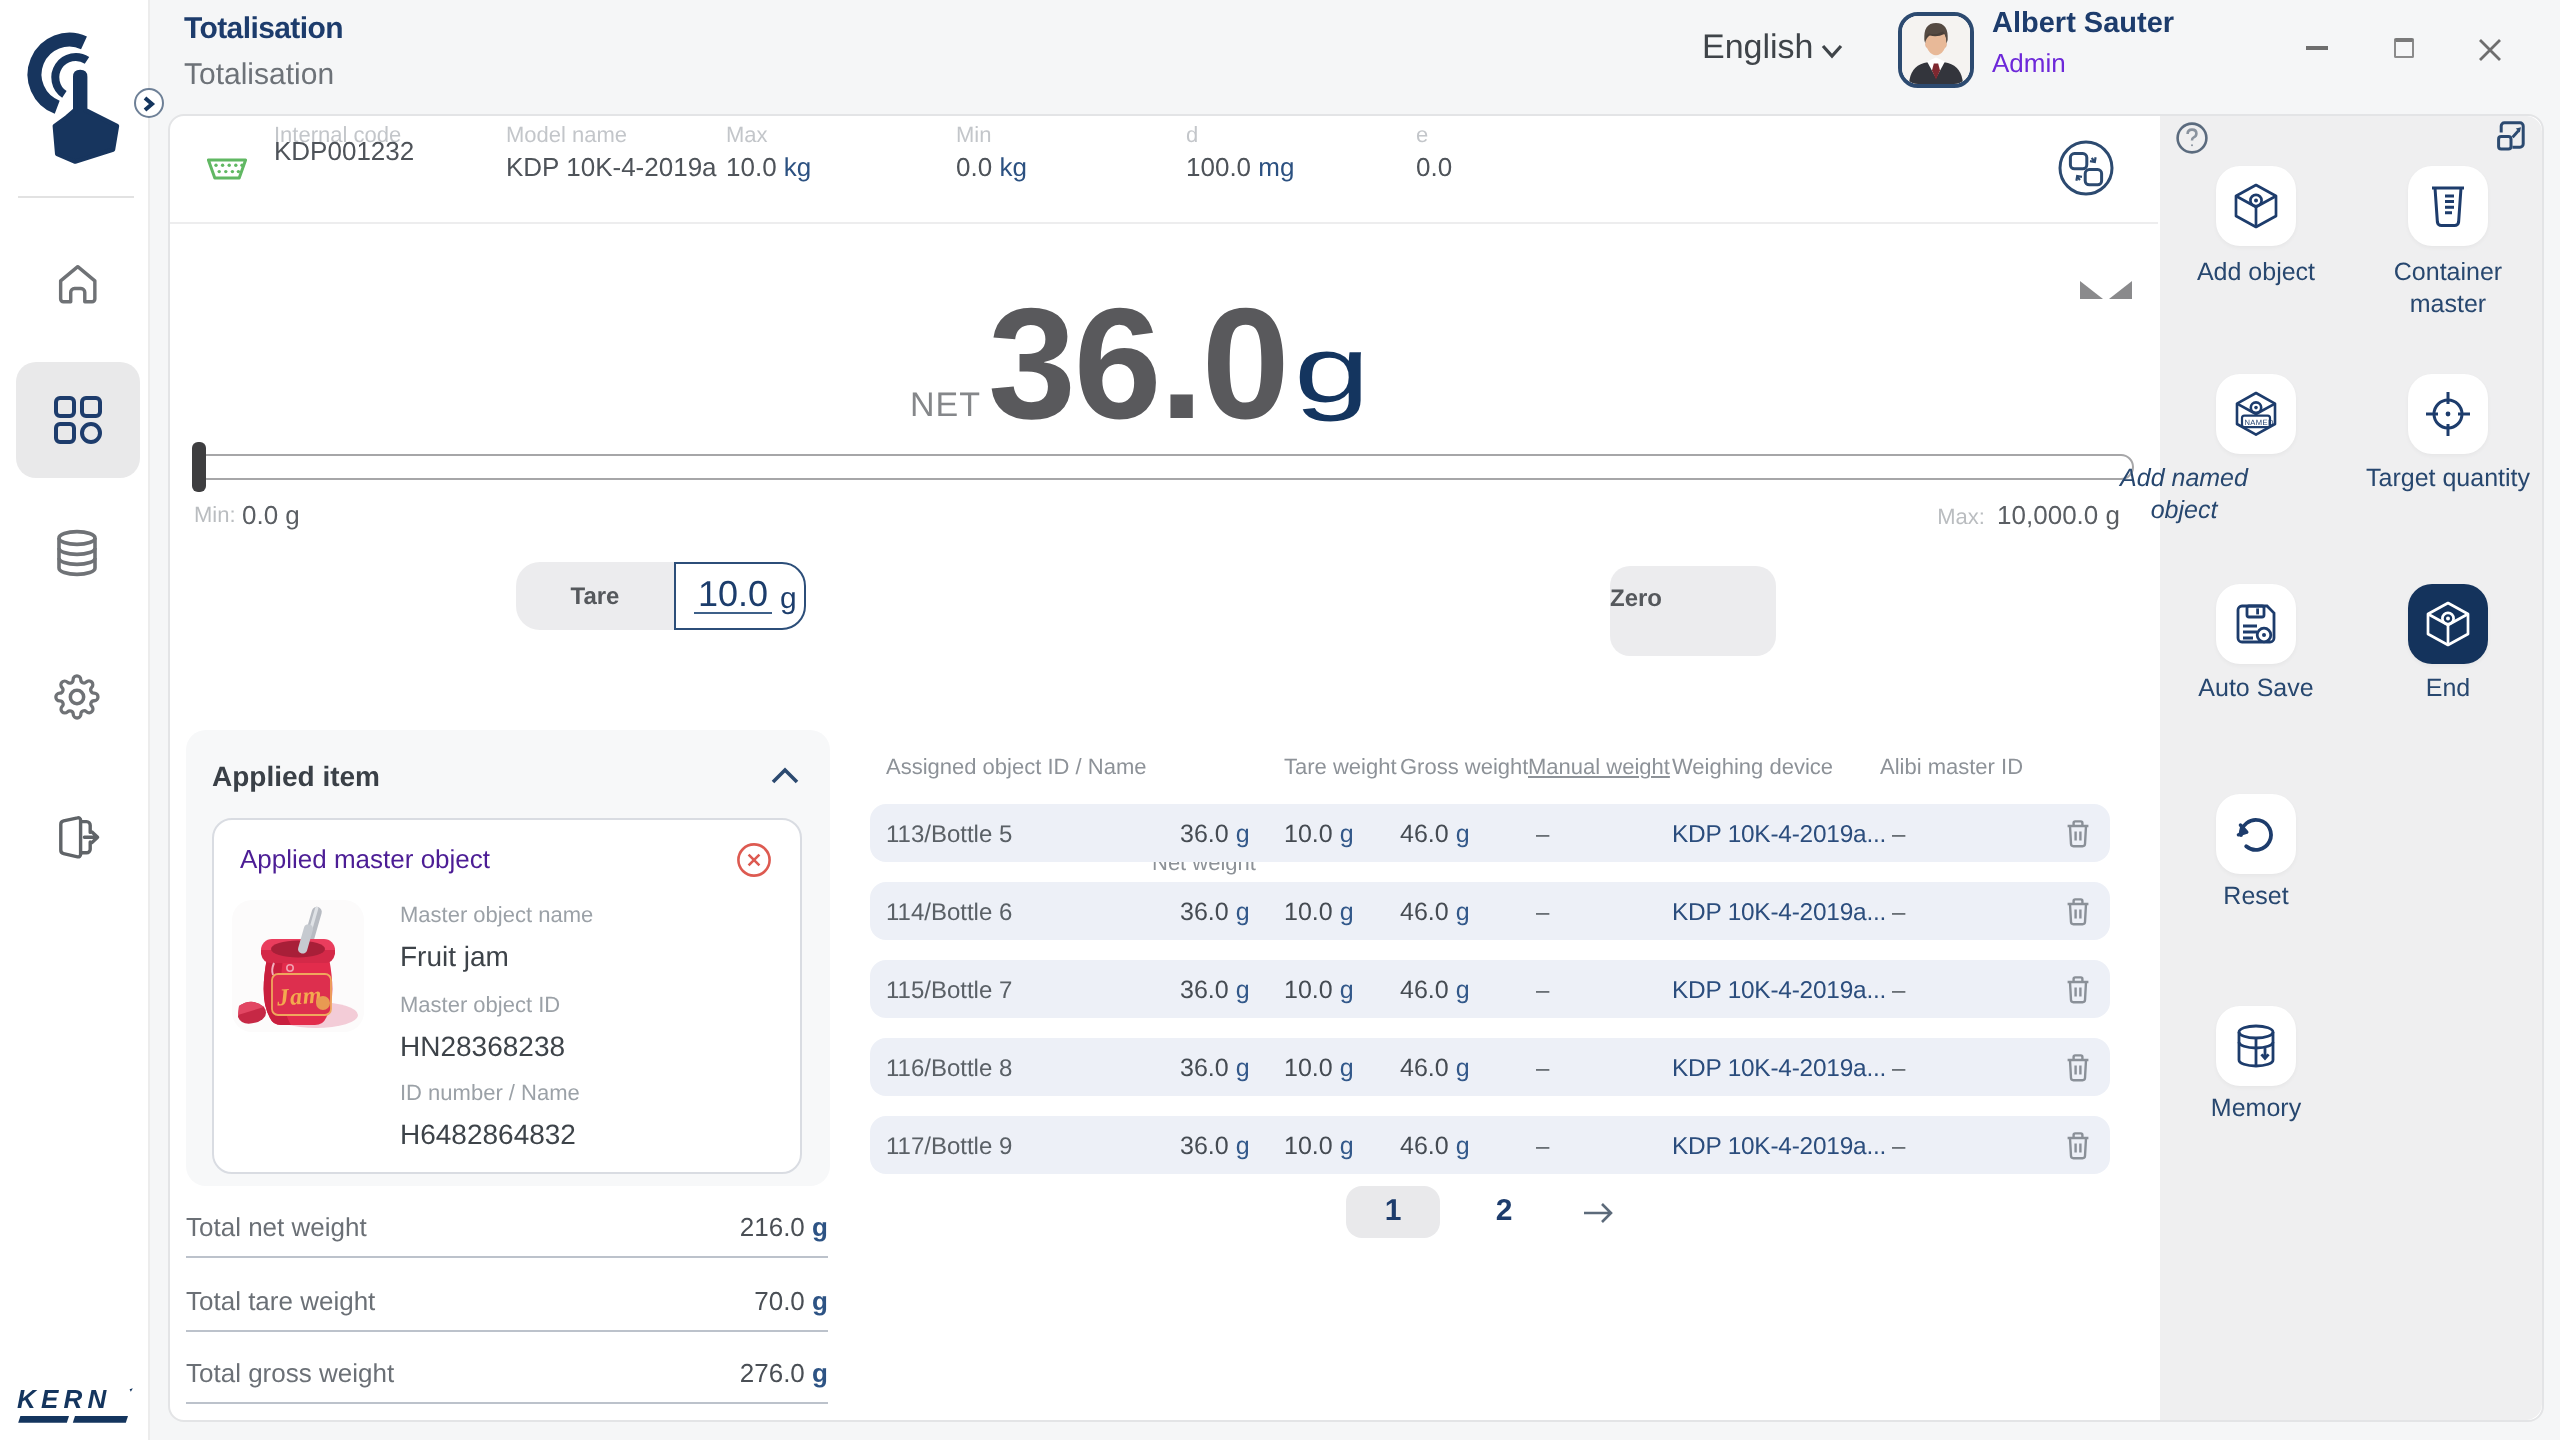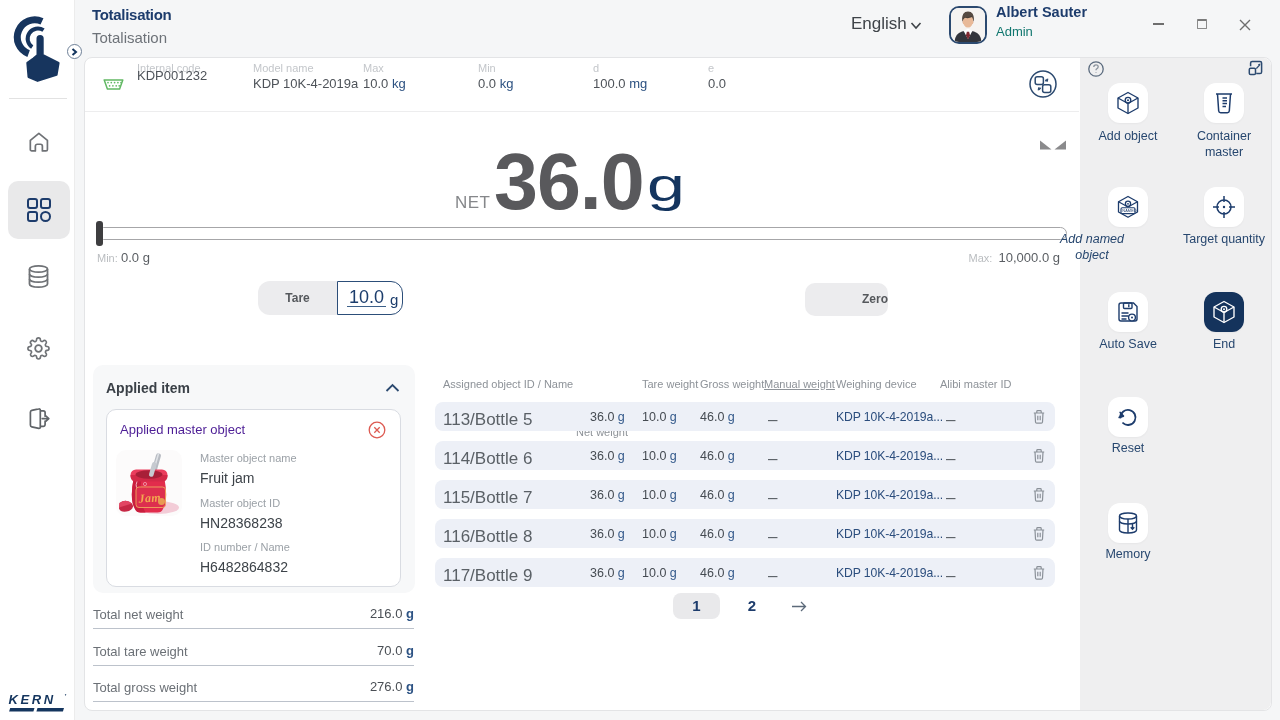--- a/index.html
+++ b/index.html
@@ -9,58 +9,58 @@
 
 #sidebar { left:0; top:0; width:75px; height:720px; background:#ffffff; border-right:1px solid #ececec; }
 #side-divider { left:9px; top:98px; width:58px; height:1px; background:#e2e2e2; }
 #nav-sel { left:8px; top:181px; width:62px; height:58px; background:#e9e9ea; border-radius:10px; }
 
 #title { left:92px; top:6px; font-size:15px; font-weight:bold; color:#1d3c6c; letter-spacing:-0.3px;}
 #subtitle { left:92px; top:29px; font-size:15px; color:#6d7278; }
 #english { left:851px; top:14px; font-size:17px; color:#3f4449; }
 #avatar { left:949px; top:6px; width:38px; height:38px; border:2px solid #2c4a70; border-radius:10px; overflow:hidden; background:#fff; }
 #uname { left:996px; top:4px; font-size:14.5px; font-weight:bold; color:#1d3c6c; }
-#urole { left:996px; top:24px; font-size:13px; color:#0f766e; }
+#urole { left:996px; top:24px; font-size:13px; color:#6d28d9; }
 
 #card { left:84px; top:57px; width:1188px; height:654px; background:#ffffff; border:1px solid #e3e4e6; border-radius:8px; }
 #hdr-divider { left:85px; top:111px; width:994px; height:1px; background:#ededee; }
 .flabel { font-size:11px; color:#c3c6ca; }
 .fvalue { font-size:13px; color:#4e5359; }
 .funit { color:#2c5181; }
 
 #net { left:455px; top:192.5px; font-size:17px; color:#85878a; letter-spacing:0.5px;}
 #bignum { left:494px; top:147px; font-size:79px; font-weight:bold; color:#59595c; line-height:70px; letter-spacing:-1px;}
 #bigg { left:647px; top:157px; font-size:47px; color:#14355f; transform:scaleX(1.45); transform-origin:left center; }
 #track { left:97px; top:227px; width:970px; height:13px; border:1px solid #a6a6a8; border-radius:7px; background:#fff; }
 #thumb { left:96px; top:221px; width:7px; height:25px; background:#3e3e40; border-radius:3px; }
 #minlab { left:97px; top:252px; font-size:11px; color:#babdc0; }
 #minval { left:121px; top:250px; font-size:13px; color:#5a5e63; }
 #maxwrap { left:800px; top:250px; width:260px; text-align:right; font-size:13px; color:#5a5e63;}
 
 #tarebox { left:258px; top:281px; width:79px; height:34px; background:#ececee; border-radius:12px 0 0 12px; text-align:center; line-height:34px; font-size:12px; font-weight:bold; color:#55585c; }
 #tareinput { left:337px; top:281px; width:66px; height:34px; border:1.2px solid #2c4e79; border-radius:0 12px 12px 0; background:#fff; }
 #tareval { left:347px; top:287px; width:39px; text-align:center; font-size:18px; color:#1c3d6c; border-bottom:1.5px solid #3d6089; height:20px;}
 #tareg { left:390px; top:291px; font-size:15px; color:#1c3d6c; }
-#zerobtn { left:805px; top:283px; width:83px; height:33px; background:#ececee; border-radius:10px; text-align:right; line-height:33px; font-size:12px; font-weight:bold; color:#55585c; }
+#zerobtn { left:805px; top:283px; width:83px; height:45px; background:#ececee; border-radius:10px; text-align:left; line-height:33px; font-size:12px; font-weight:bold; color:#55585c; }
 
 #applied { left:93px; top:365px; width:322px; height:228px; background:#f7f8f9; border-radius:10px; }
 #ap-title { left:106px; top:380px; font-size:14px; font-weight:bold; color:#3a4047; }
 #ap-card { left:106px; top:409px; width:295px; height:178px; background:#fff; border:1px solid #d9dce2; border-radius:10px; }
 #amo { left:120px; top:422px; font-size:13px; color:#4c1d95; }
 .slabel { font-size:11px; color:#9ba1a7; }
 .sval { font-size:14px; color:#3d4349; }
 
 .trow { left:93px; width:321px; }
 .tlabel { font-size:13px; color:#6b7076; }
 .tval { right:0; top:1px; font-size:13px; color:#4a4f55; position:absolute;}
 .tline { position:absolute; left:0; width:321px; height:1px; background:#bcc2cb; }
 
 .th { font-size:11px; color:#8d9298; top:378px; }
 .trowbg { left:435px; width:620px; height:29px; background:#edf0f7; border-radius:8px; }
-.td { font-size:17px; color:#5a6066; }
+.td { font-size:12px; color:#5a6066; }
 .tdnum { font-size:12.5px; color:#454b52; }
 .tdg { color:#32588a; }
 .tddev { font-size:12.2px; color:#2b4d7d; letter-spacing:-0.1px; }
 #pg1 { left:673px; top:593px; width:47px; height:26px; background:#e9e9eb; border-radius:8px; text-align:center; line-height:26px; font-size:15px; font-weight:bold; color:#1d3c6c; }
 #pg2 { left:737px; top:593px; width:30px; height:26px; text-align:center; line-height:26px; font-size:15px; font-weight:bold; color:#1d3c6c; }
 
 #rpanel { left:1080px; top:58px; width:191px; height:652px; background:#efeff0; border-radius:0 8px 8px 0; }
 .actbtn { width:40px; height:40px; background:#fff; border-radius:12px; box-shadow:0 1px 2px rgba(0,0,0,0.04); }
 .actbtn svg { position:absolute; left:7px; top:7px; }
 #endbtn { background:#14335c; }

